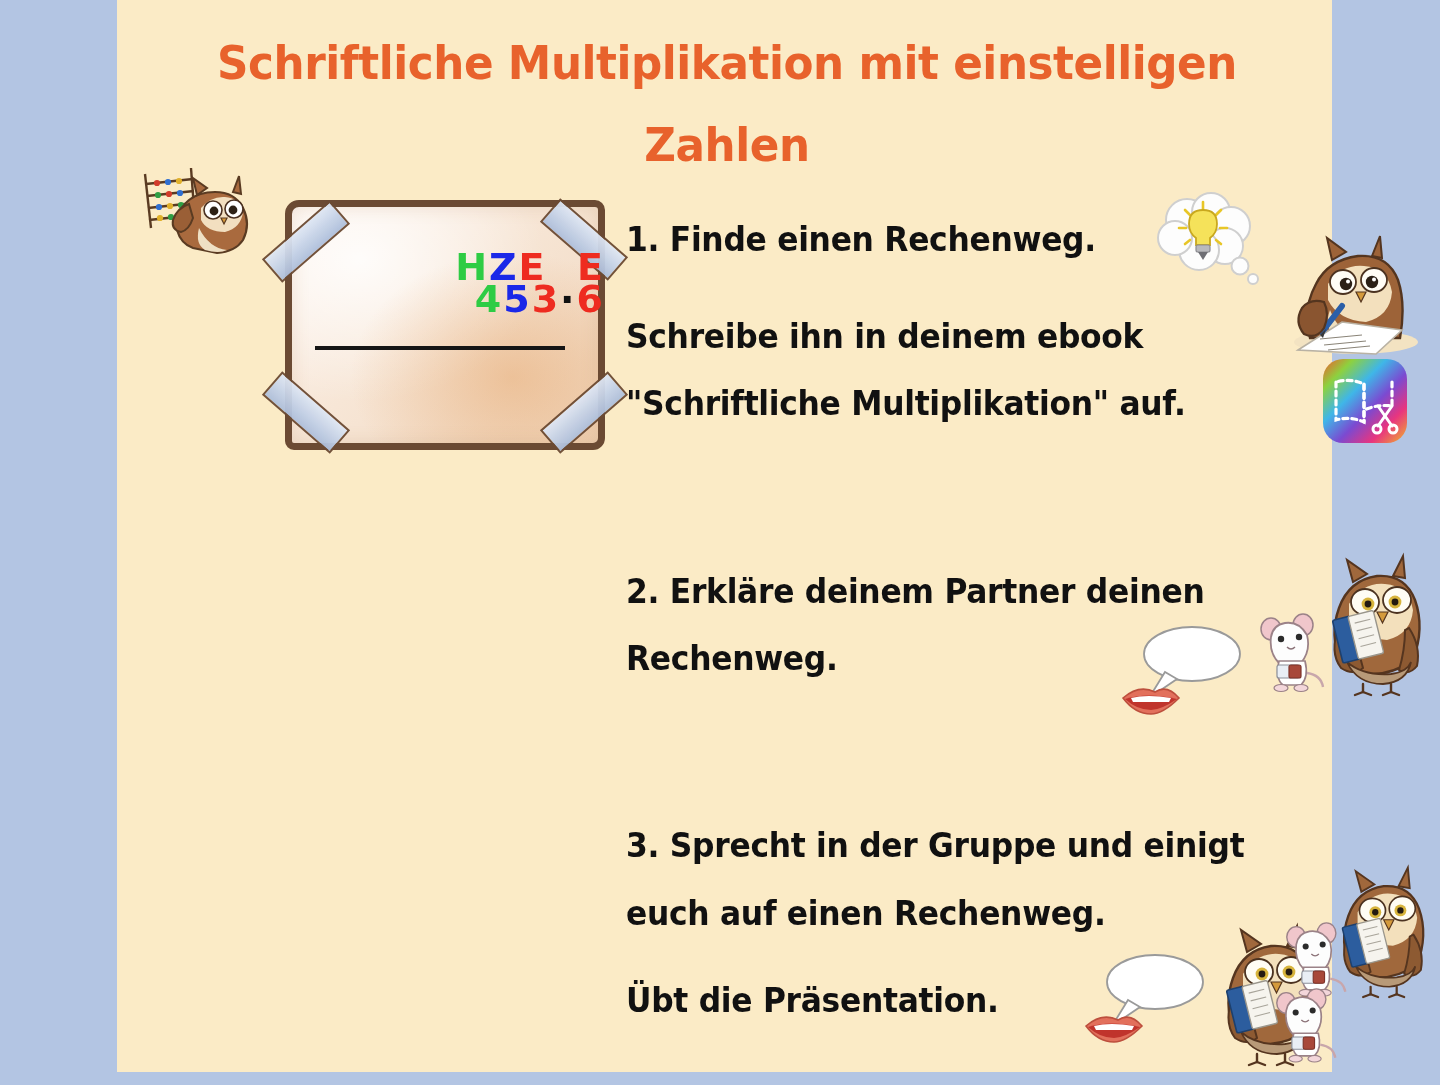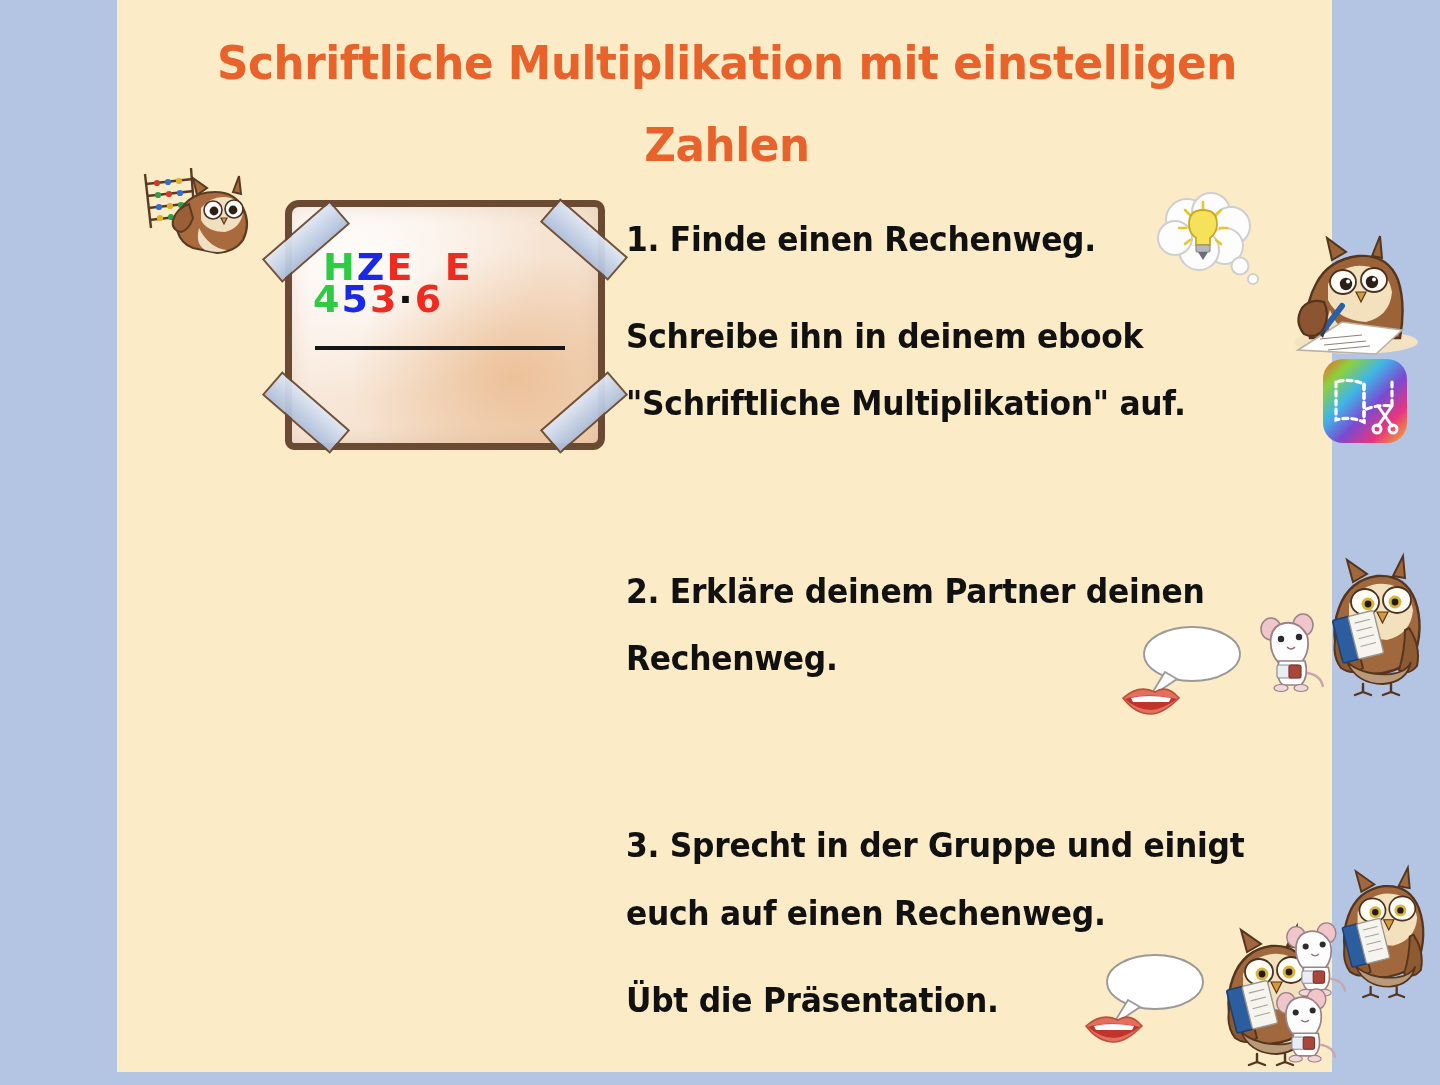--- a/index.html
+++ b/index.html
@@ -58,27 +58,26 @@
     opacity:.95;
   }
   .tape.tl{left:-24px;top:26px;transform:rotate(-41deg);}
   .tape.tr{right:-24px;top:24px;transform:rotate(41deg);}
   .tape.bl{left:-24px;bottom:22px;transform:rotate(41deg);}
   .tape.br{right:-24px;bottom:22px;transform:rotate(-41deg);}
 
   .math-content{
     position:absolute;
     left:0;top:48px;right:0;
-    text-align:left;
+    text-align:right;
     font-family:"DejaVu Sans", sans-serif;
     font-weight:700;
     font-size:38px;
     line-height:1;
     letter-spacing:2px;
-    margin-left:44px;
   }
   .math-row{display:block;height:44px;white-space:pre;}
   .math-row.row-places{margin-left:-6px;}
   .math-row.row-digits{margin-top:-12px;margin-left:-16px;}
   .math-row.row-result{margin-top:-6px;margin-left:14px;}
   .m-g{color:#2ecc44;}
   .m-b{color:#1b28e8;}
   .m-r{color:#ee2b20;}
   .m-k{color:#111;}
   .math-rule{

